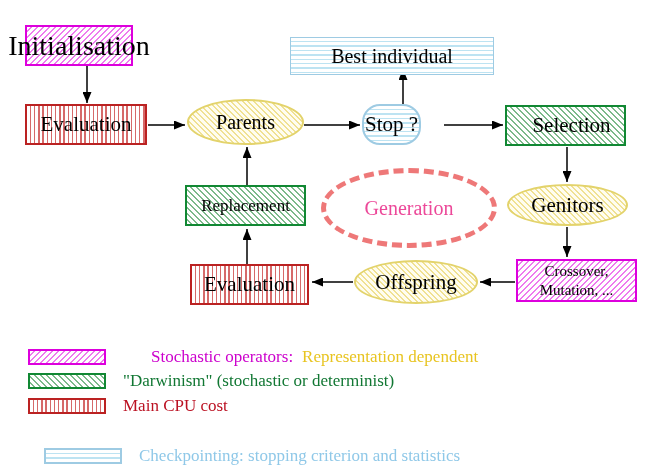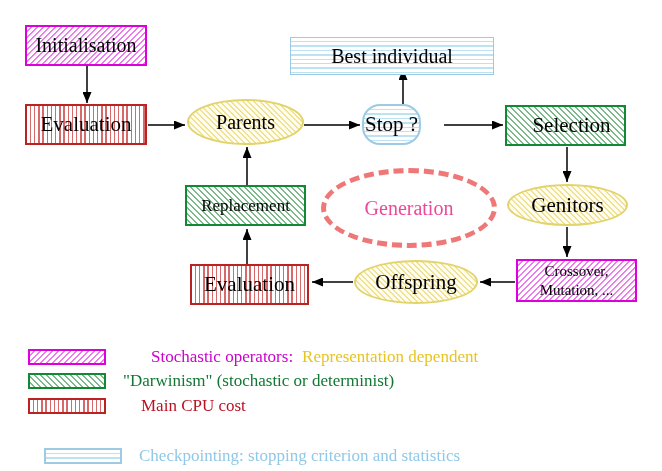--- a/index.html
+++ b/index.html
@@ -32,42 +32,42 @@
   .hatch-cyan{
     border:2px solid #9ecbe3;
     background:repeating-linear-gradient(180deg,#ffffff 0px,#ffffff 3px,#bde3f2 3px,#bde3f2 4.4px);
   }
   .hatch-yellow{
     border:2px solid #e3d36b;
     background:#fffdf0 repeating-linear-gradient(45deg,rgba(255,255,255,0) 0px,rgba(255,255,255,0) 2.6px,#f0e193 2.6px,#f0e193 4px);
   }
   .ellipse{border-radius:50%;}
   
-  #n-init{left:25px;top:25px;width:122px;height:41px;font-size:20px;}
+  #n-init{left:25px;top:25px;width:108px;height:41px;font-size:28px;}
   #n-eval-top{left:25px;top:104px;width:122px;height:41px;font-size:21px;}
   #n-best{left:290px;top:37px;width:204px;height:38px;font-size:20px;border-width:1px;}
   #n-stop{left:362px;top:104px;width:59px;height:41px;font-size:21px;border-radius:18px;}
   #n-selection{left:505px;top:105px;width:121px;height:41px;font-size:21px;padding-left:12px;}
   #n-parents{left:187px;top:99px;width:117px;height:46px;font-size:20px;}
   #n-replacement{left:185px;top:185px;width:121px;height:41px;font-size:17px;}
   #n-generation{
     left:321px;top:168px;width:176px;height:80px;font-size:20px;
     border:5px dashed #ee7878;border-radius:50%;color:#ec4899;background:transparent;
   }
   #n-genitors{left:507px;top:184px;width:121px;height:42px;font-size:21px;}
   #n-crossover{left:516px;top:259px;width:121px;height:43px;font-size:15px;line-height:1.25;flex-direction:column;}
   #n-offspring{left:354px;top:260px;width:124px;height:44px;font-size:21px;}
   #n-eval-bottom{left:190px;top:264px;width:119px;height:41px;font-size:21px;}
   
   .legend-row{position:absolute;z-index:2;display:flex;align-items:center;height:17px;}
   .legend-row .swatch{width:78px;height:16px;box-sizing:border-box;flex:0 0 auto;}
   .legend-row .ltext{margin-left:17px;font-size:17px;white-space:nowrap;}
   #lr1{left:28px;top:348px;}
   #lr2{left:28px;top:372px;}
-  #lr3{left:28px;top:397px;gap:18px;}
+  #lr3{left:28px;top:397px;}
   #lr4{left:44px;top:422px;margin-top:25px;}
   #lr1 .t1{color:#cc00cc;margin-left:28px;}
   #lr1 .t2{color:#e8c420;margin-left:9px;}
   #lr2 .ltext{color:#117733;}
   #lr3 .ltext{color:#bb1122;}
   #lr4 .ltext{color:#8fc8e8;}
 </style>
 </head>
 <body>
 

